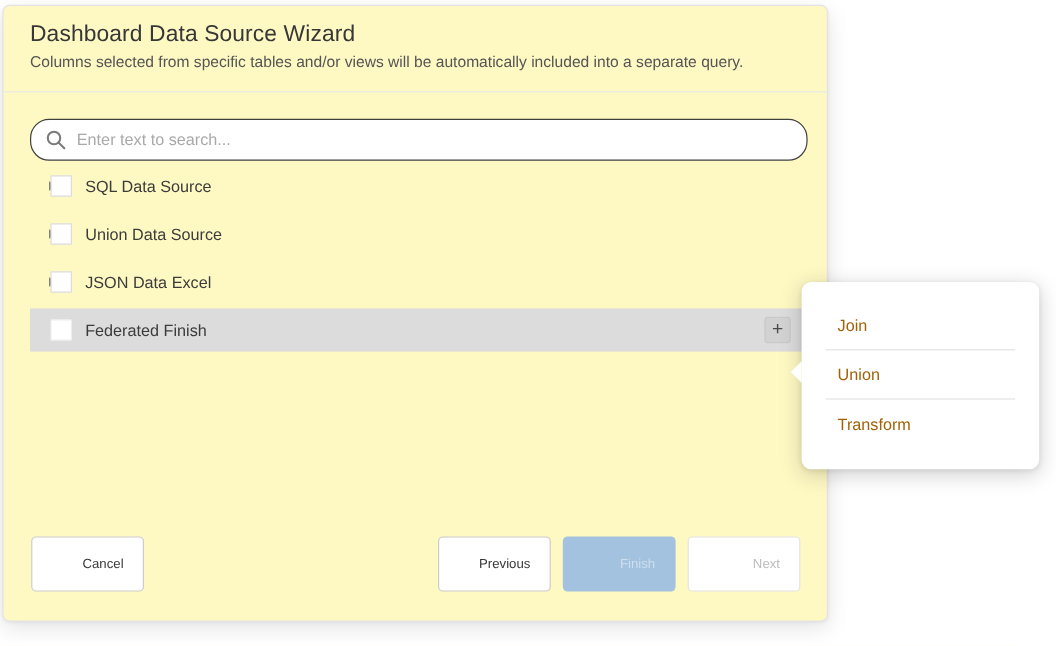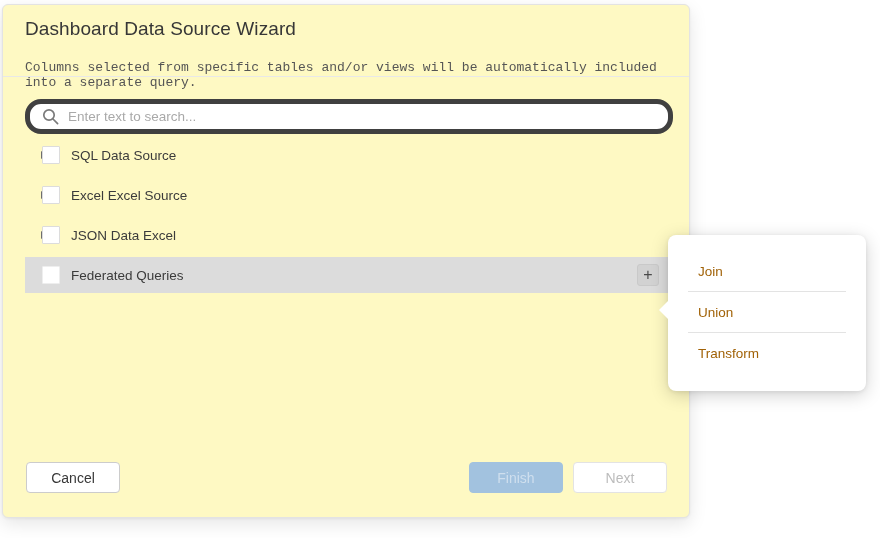--- a/index.html
+++ b/index.html
@@ -27,34 +27,33 @@
     height: 72px;
     border-bottom: 1px solid #e8e8e8;
   }
   .dlg-title {
     font-size: 19px;
     font-weight: 400;
     color: #373737;
     letter-spacing: .1px;
   }
   .dlg-subtitle {
-    margin-top: 20px;
+    margin-top: 4px;
     font-size: 13px;
     color: #555555;
-    font-family: Liberation Mono, monospace;
   }
 
   .dlg-content { padding: 22px; }
 
   
   .search-box {
     display: flex;
     align-items: center;
     width: 648px; height: 35px;
-    border: 5px solid #404040;
+    border: 1px solid #404040;
     border-radius: 16px;
     background: #ffffff;
     padding: 0 10px;
   }
   .search-box .mag { flex: 0 0 auto; width: 17px; height: 17px; margin: 0 9px 0 2px; }
   .search-box input {
     flex: 1;
     border: none; outline: none;
     font-family: inherit;
     font-size: 13.5px;
@@ -123,29 +122,30 @@
   
   .dlg-footer {
     position: absolute;
     left: 23px; right: 22px; bottom: 24px;
     display: flex;
     justify-content: space-between;
     align-items: center;
   }
   .btn-group { display: flex; gap: 10px; }
   .btn {
-    min-width: 94px; height: 31px;
+    min-width: 94px; height: 46px;
     padding: 0 16px;
     background: #ffffff;
     border: 1px solid #cccccc;
     border-radius: 4px;
     font-family: inherit;
-    font-size: 14px;
+    font-size: 11px;
     color: #383838;
     cursor: pointer;
+    text-align: right;
   }
   .btn.disabled {
     border-color: #e3e3e3;
     color: #bcbcbc;
     cursor: default;
   }
   .btn.primary-disabled {
     background: #a2c2df;
     border: 1px solid #a2c2df;
     color: #cfdfee;
@@ -209,51 +209,52 @@
           </span>
         <span class="cbx"></span>
         <span class="tree-label">SQL Data Source</span>
       </div>
 
       <div class="tree-row">
         <span class="tw">
             <span class="arrow-right"></span>
           </span>
         <span class="cbx"></span>
-        <span class="tree-label">Excel Excel Source</span>
+        <span class="tree-label">Union Data Source</span>
       </div>
 
 
       <div class="tree-row">
         <span class="tw">
             <span class="arrow-right"></span>
           </span>
         <span class="cbx"></span>
         <span class="tree-label">JSON Data Excel</span>
       </div>
 
       <div class="tree-row selected">
         <span class="tw">
             <span class="arrow-right"></span>
           </span>
         <span class="cbx"></span>
-        <span class="tree-label">Federated Queries</span>
+        <span class="tree-label">Federated Finish</span>
         <span class="add-btn">
           <span>+</span>
         </span>
       </div>
 
     </div>
   </div>
 
   <div class="dlg-footer">
     <div class="btn-group">
       <button class="btn">Cancel</button>
     </div>
     <div class="btn-group">
+      <button class="btn">Previous</button>
       <button class="btn primary-disabled">Finish</button>
       <button class="btn disabled">Next</button>
     </div>
   </div>
 
 </div>
 
 <div class="popup">
   <span class="pointer"></span>
   <div class="menu-item">Join</div>

